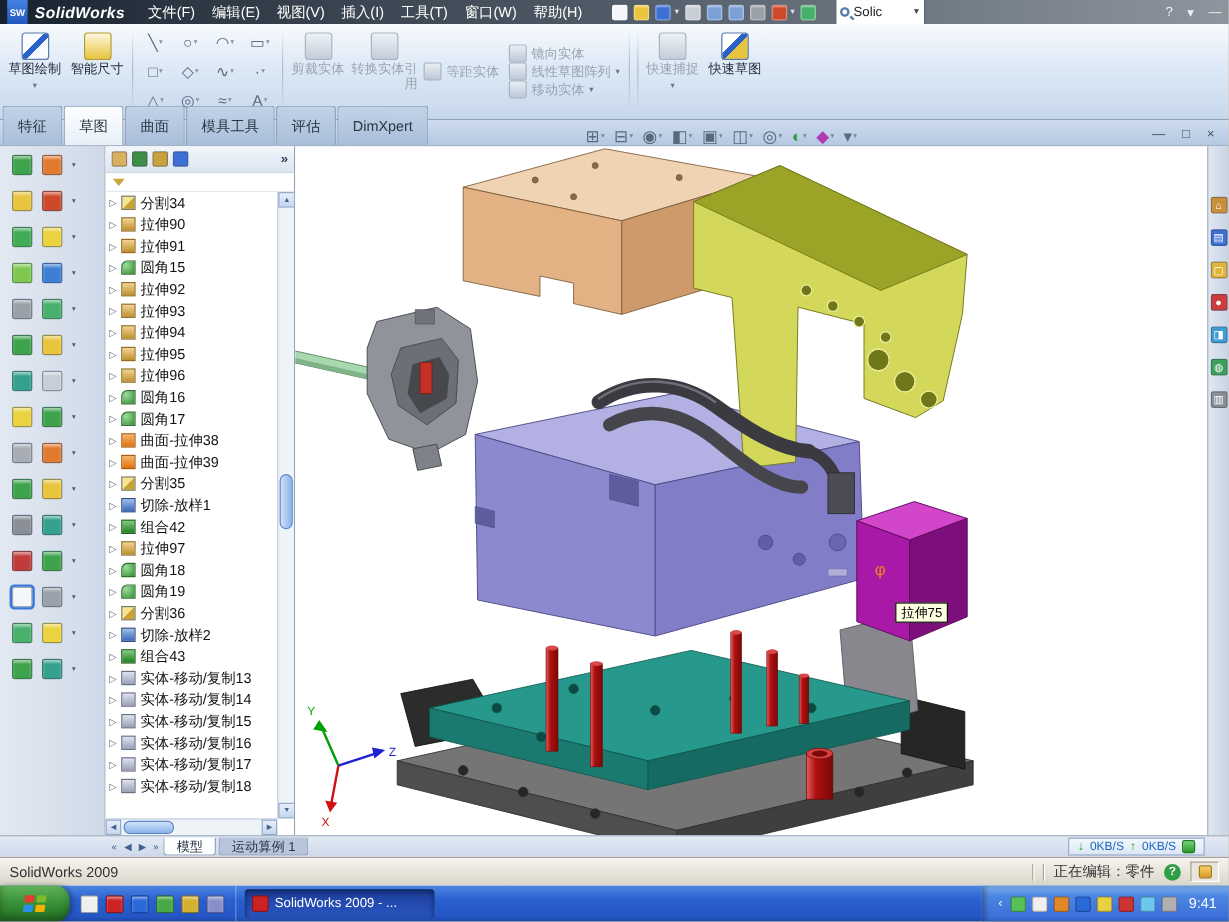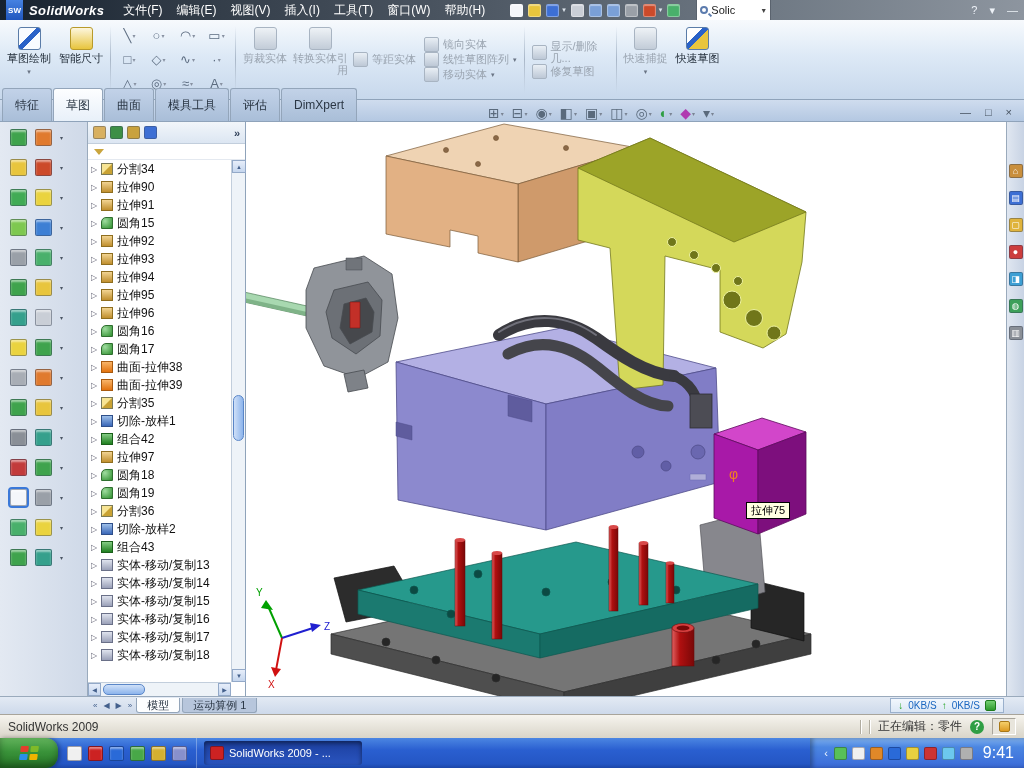--- a/index.html
+++ b/index.html
@@ -159,21 +159,21 @@
     box-shadow:inset 0 2px 2px rgba(255,255,255,.45);flex:none;}
   .taskbtn{width:158px;height:24px;margin-left:7px;border-radius:3px;display:flex;align-items:center;gap:5px;
     padding:0 6px;color:#fff;font-size:11px;white-space:nowrap;overflow:hidden;
     background:linear-gradient(#5a90e8,#3a6ad8);box-shadow:inset 0 1px 0 rgba(255,255,255,.4);}
   .taskbtn.active{background:linear-gradient(#1c3f9e,#2a55c0);box-shadow:inset 0 2px 5px rgba(0,0,0,.5);}
   .task-ic{width:14px;height:14px;border-radius:2px;flex:none;border:1px solid rgba(0,0,30,.35);}
   .tray{margin-left:auto;height:30px;display:flex;align-items:center;gap:6px;padding:0 10px 0 14px;color:#fff;
     background:linear-gradient(#7fb0ee,#4b86e2 30%,#3a6ad8);box-shadow:inset 3px 0 4px rgba(0,0,0,.3);}
   .tray-chev{font-size:11px;color:#eef4ff;}
   .tray-ic{width:13px;height:13px;border-radius:2px;border:1px solid rgba(0,0,30,.3);flex:none;}
-  .time{font-size:16px;margin-left:4px;text-align:right;}
+  .time{font-size:12px;margin-left:4px;text-align:right;}
 </style>
 </head>
 <body>
 
 <div id="screen">
 
   <div class="titlebar">
     <span class="sw-badge">SW</span>
     <span class="app-name">SolidWorks</span>
     <div class="menus">
@@ -319,30 +319,20 @@
         <span>线性草图阵列</span>
         <span class="rb-caret">▾</span>
       </div>
       <div class="rb-row">
         <span class="ic15"></span>
         <span>移动实体</span>
         <span class="rb-caret">▾</span>
       </div>
     </div>
     <div class="sep"></div>
-    <div class="rb-col">
-      <div class="rb-row">
-        <span class="ic15"></span>
-        <span class="rb-wrap">显示/删除几...</span>
-      </div>
-      <div class="rb-row">
-        <span class="ic15"></span>
-        <span>修复草图</span>
-      </div>
-    </div>
     <div class="sep"></div>
     <div class="rb-big disabled">
       <span class="ic24 ic-gray"></span>
       <span>快速捕捉</span>
       <span class="rb-caret">▾</span>
     </div>
     <div class="rb-big">
       <span class="ic24 ic-qsketch"></span>
       <span>快速草图</span>
     </div>

